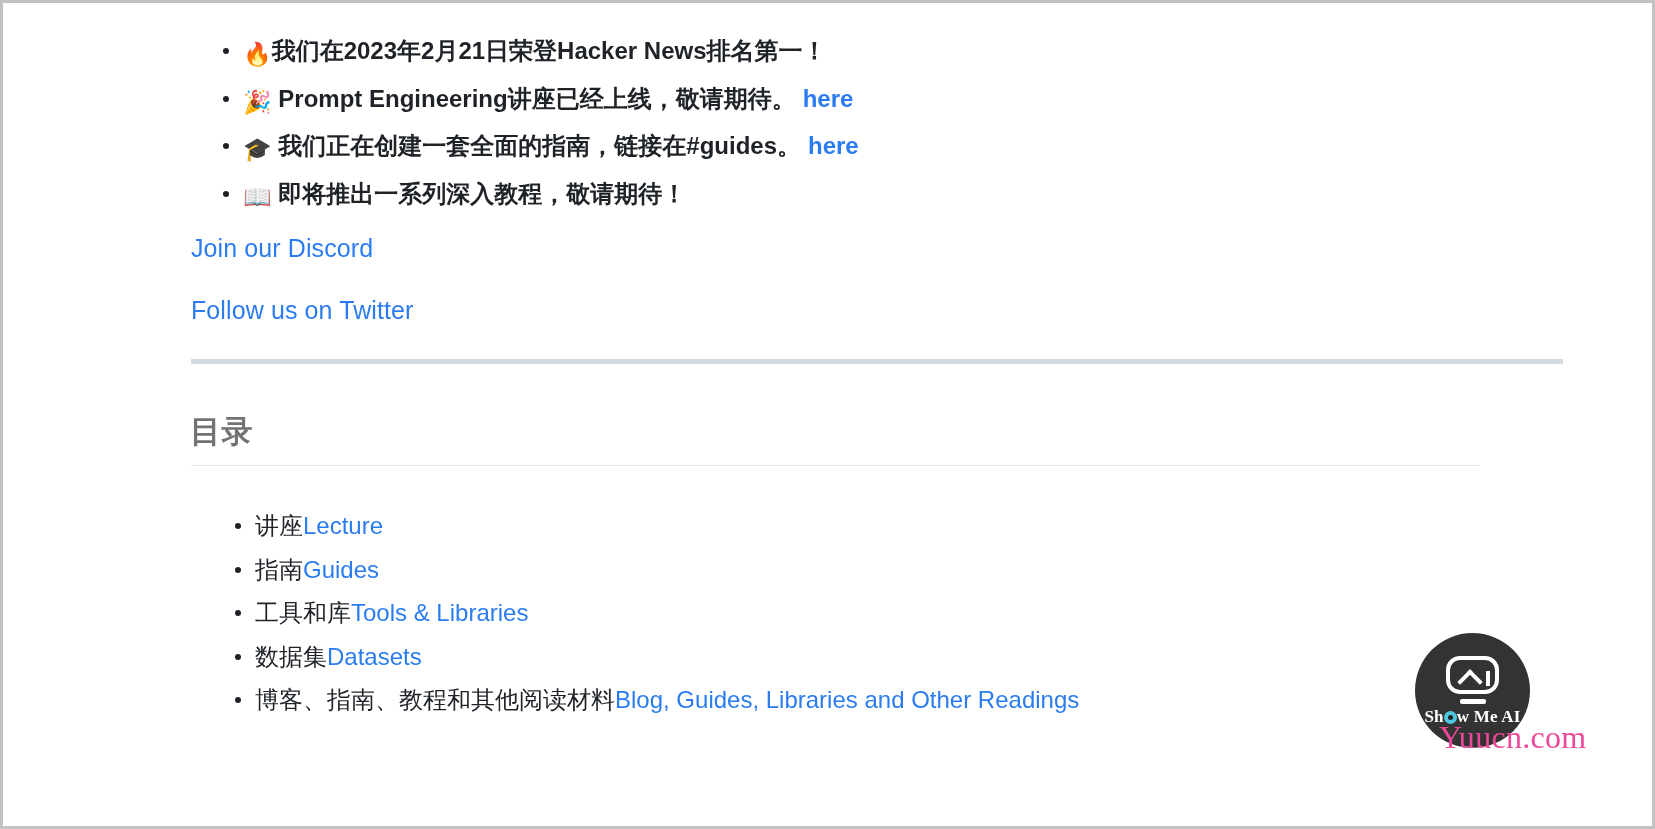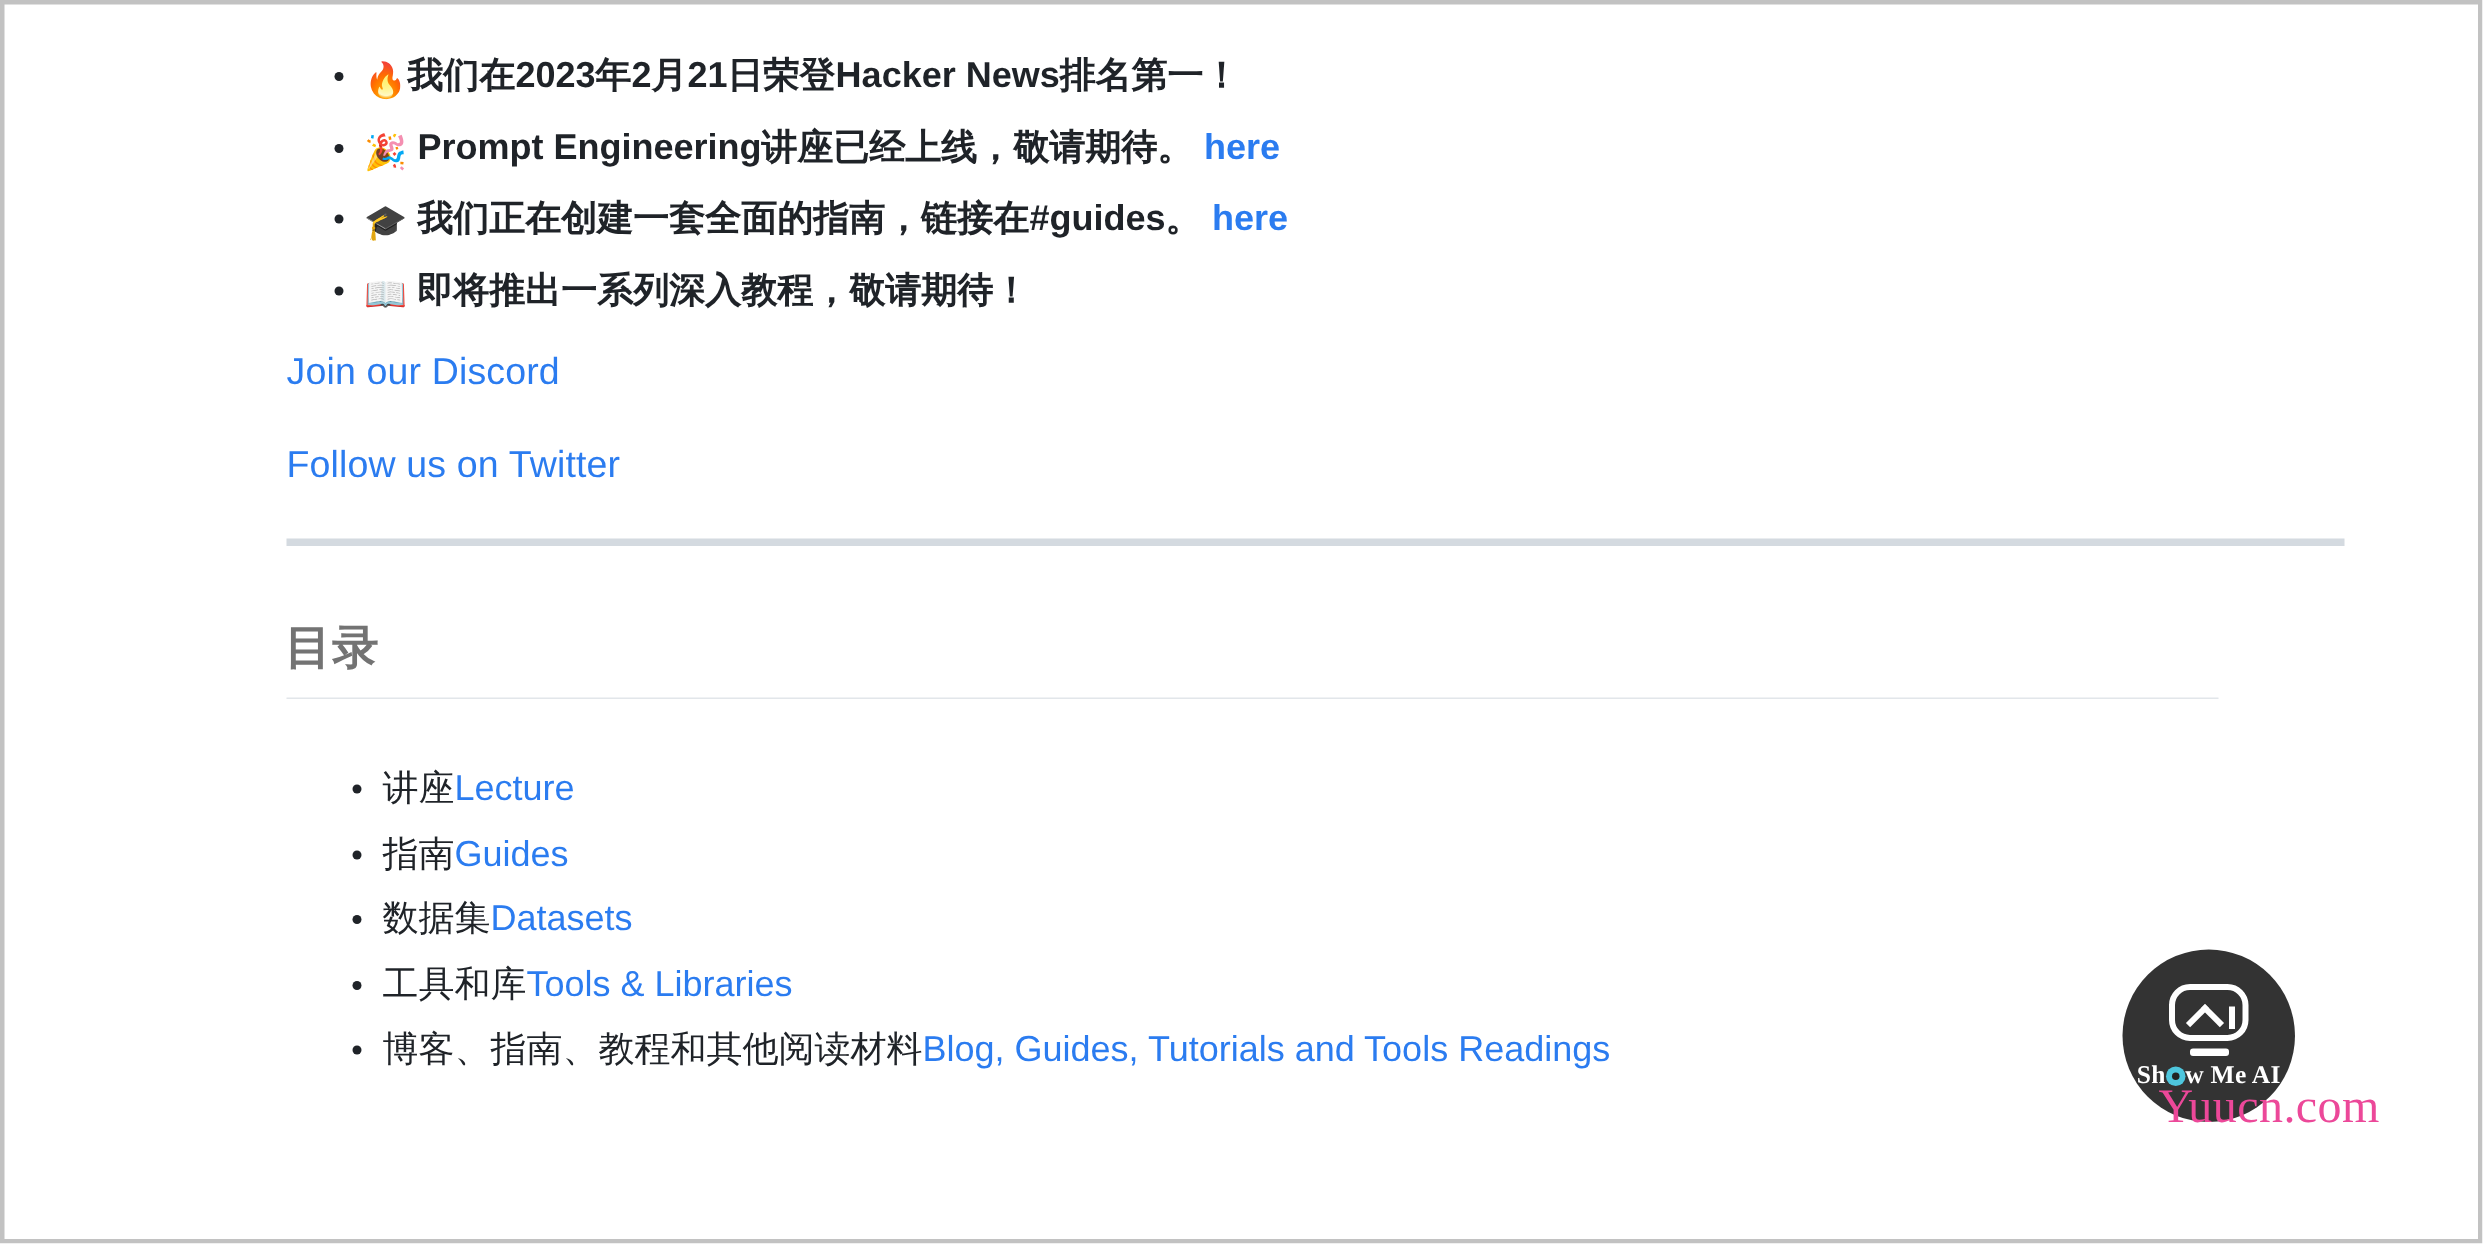--- a/index.html
+++ b/index.html
@@ -264,27 +264,27 @@
     <div class="h2-rule"></div>
 
     <ul class="toc">
       <li>
         <span>讲座</span><a class="link" href="#">Lecture</a>
       </li>
       <li>
         <span>指南</span><a class="link" href="#">Guides</a>
       </li>
       <li>
+        <span>工具和库</span><a class="link" href="#">Tools &amp; Libraries</a>
+      </li>
+      <li>
         <span>数据集</span><a class="link" href="#">Datasets</a>
       </li>
       <li>
-        <span>工具和库</span><a class="link" href="#">Tools &amp; Libraries</a>
-      </li>
-      <li>
-        <span>博客、指南、教程和其他阅读材料</span><a class="link" href="#">Blog, Guides, Tutorials and Tools Readings</a>
+        <span>博客、指南、教程和其他阅读材料</span><a class="link" href="#">Blog, Guides, Libraries and Other Readings</a>
       </li>
     </ul>
 
   </div>
 
   <div id="watermark">
     <div id="wm-screen">
       <div id="wm-chev"></div>
       <div id="wm-bar"></div>
     </div>

